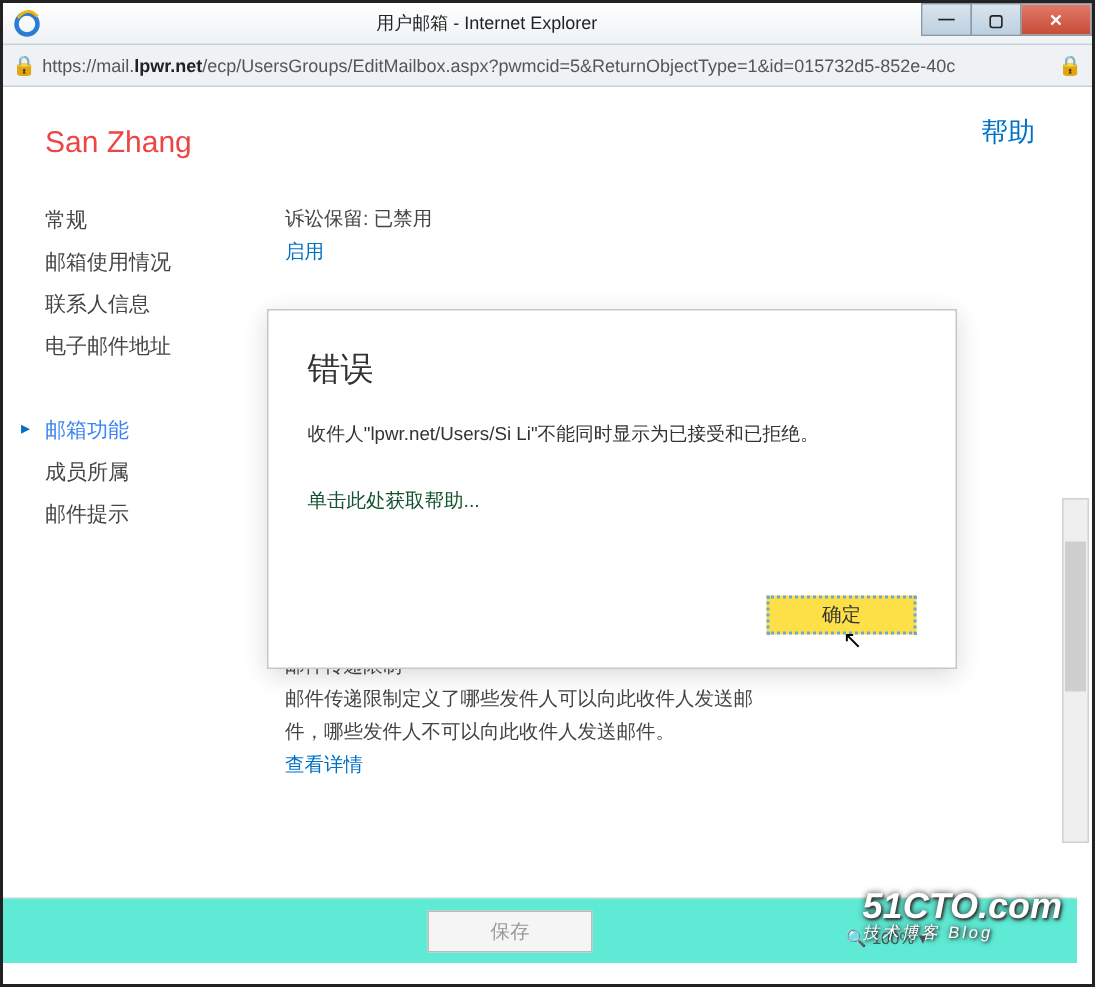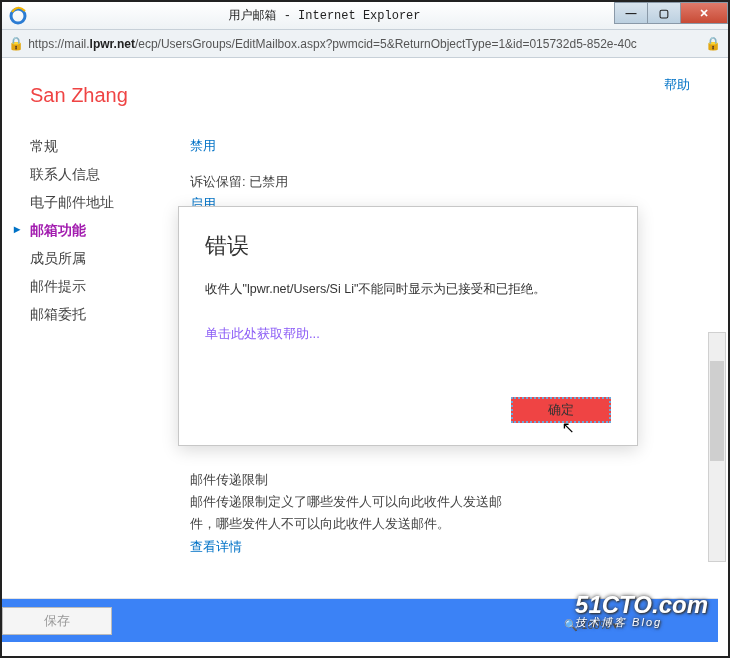--- a/index.html
+++ b/index.html
@@ -1,56 +1,56 @@
 <!DOCTYPE html>
 <html><head>
 <meta charset="utf-8">
 <style>
   * { box-sizing: border-box; margin: 0; padding: 0; font-family: "Microsoft YaHei", "Segoe UI", sans-serif; }
   body { width: 730px; height: 658px; background: #fff; border: 2px solid #222; position: relative; overflow: hidden; }
 
   .titlebar { height: 28px; background: linear-gradient(#fff,#eef2f5); border-bottom: 1px solid #c7d0d8; display: flex; align-items: center; position: relative; }
   .titlebar .ie-icon { width: 20px; height: 20px; margin: 0 6px; }
-  .titlebar .title { flex: 1; text-align: center; font-size: 12px; color: #222; font-family: Liberation Mono, monospace; }
+  .titlebar .title { flex: 1; text-align: center; font-size: 12px; color: #222; }
   .winbtns { display: flex; height: 100%; }
   .winbtn { width: 34px; height: 22px; border: 1px solid #8a99a8; margin-left: -1px; display:flex; align-items:center; justify-content:center; font-size:11px; font-weight:bold; color:#222; }
   .winbtn.min, .winbtn.max { background: linear-gradient(#d9e4ee,#bcd0e0); }
   .winbtn.close { background: linear-gradient(#e07a6a,#c84b36); color:#fff; width: 48px; }
 
   .addrbar { height: 28px; background: #eef2f5; border-bottom: 1px solid #c7d0d8; display:flex; align-items:center; padding: 0 6px; font-size: 12px; color:#555; }
   .addrbar .lock { color:#7a7a7a; margin-right:4px; font-size:13px; }
   .addrbar .url { white-space:nowrap; overflow:hidden; }
   .addrbar .url b { color:#222; font-weight:700; }
   .addrbar .padlock { margin-left:auto; color:#7a7a7a; font-size:13px; }
 
   .content { position:absolute; top:56px; left:0; right:10px; bottom:0; background:#fff; padding: 18px 20px 0 28px; }
-  .helplink { position:absolute; top:18px; right:28px; font-size:13px; color:#0072c6; cursor:pointer; }
+  .helplink { position:absolute; top:18px; right:28px; font-size:18px; color:#0072c6; cursor:pointer; }
   .user-name { font-size:20px; color:#ef4444; font-weight:300; margin-top:8px; margin-bottom:26px; }
 
   .cols { display:flex; }
   .sidebar { width:160px; }
   .navitem { font-size:14px; color:#444; padding:5px 0; cursor:pointer; position:relative; }
-  .navitem.active { color:#a21caf; font-weight:700; }
+  .navitem.active { color:#3b82f6; font-weight:400;margin-top:28px; }
   .navitem.active::before { content:"▸"; position:absolute; left:-16px; color:#0072c6; font-size:12px; }
 
   .main { flex:1; font-size:13px; color:#444; line-height:1.7; padding-top:2px; }
   .main .link { color:#0072c6; cursor:pointer; }
   .main .section { margin-bottom:14px; }
 
   .dialog { position:absolute; left:176px; top:204px; width:460px; height:240px; background:#fff; border:1px solid #c7c7c7; box-shadow:0 4px 16px rgba(0,0,0,.15); padding:24px 26px 18px 26px; z-index:10; }
   .dialog h2 { font-size:22px; font-weight:400; color:#333; margin-bottom:18px; }
   .dialog .msg { font-size:12.5px; color:#333; margin-bottom:26px; line-height:1.6; }
-  .dialog .helplink2 { font-size:13px; color:#8b5cf6; cursor:pointer; }
-  .dialog .okbtn { position:absolute; right:26px; bottom:22px; width:100px; height:26px; border:2px dotted #6fa8d8; background:#ef4444; font-size:13px; color:#333; cursor:pointer; display:flex; align-items:center; justify-content:center;text-align:right; }
+  .dialog .helplink2 { font-size:13px; color:#14532d; cursor:pointer; }
+  .dialog .okbtn { position:absolute; right:26px; bottom:22px; width:100px; height:26px; border:2px dotted #6fa8d8; background:#fde047; font-size:13px; color:#333; cursor:pointer; display:flex; align-items:center; justify-content:center;text-align:right; }
   .cursor-ptr { position:absolute; right:62px; bottom:8px; font-size:16px; pointer-events:none; }
 
   .scrollbar-v { position:absolute; right:2px; top:330px; width:18px; height:230px; background:#efefef; border:1px solid #d0d0d0; }
   .scrollbar-v .thumb { position:absolute; top:28px; left:1px; right:1px; height:100px; background:#cfcfcf; }
 
-  .footer { position:absolute; left:0; right:10px; bottom:14px; height:44px; border-top:1px solid #e3e3e3; display:flex; align-items:center; justify-content:flex-start; padding-right:40px; background:#3b82f6; }
+  .footer { position:absolute; left:0; right:10px; bottom:14px; height:44px; border-top:1px solid #e3e3e3; display:flex; align-items:center; justify-content:center; padding-right:40px; background:#5eead4; }
   .footer .savebtn { width:110px; height:28px; border:1px solid #bbb; background:#f5f5f5; color:#9a9a9a; font-size:13px; display:flex; align-items:center; justify-content:center; }
 
   .watermark { position:absolute; right:20px; bottom:28px; font-size:24px; font-weight:700; color:#fff; text-shadow:0 0 4px #333,1px 1px 2px #333; font-style:italic; line-height:1; pointer-events:none; z-index:20; }
   .watermark small { display:block; font-size:11px; font-weight:400; letter-spacing:2px; }
 
   .zoom { position:absolute; right:110px; bottom:24px; font-size:11px; color:#555; }
 </style>
 </head>
 <body>
 
@@ -77,30 +77,29 @@
   <span class="padlock">🔒</span>
 </div>
 
 <div class="content">
   <span class="helplink">帮助</span>
   <div class="user-name">San Zhang</div>
 
   <div class="cols">
     <div class="sidebar">
       <div class="navitem">常规</div>
+      <div class="navitem">邮箱使用情况</div>
       <div class="navitem">联系人信息</div>
       <div class="navitem">电子邮件地址</div>
       <div class="navitem active">邮箱功能</div>
       <div class="navitem">成员所属</div>
       <div class="navitem">邮件提示</div>
-      <div class="navitem">邮箱委托</div>
     </div>
 
     <div class="main">
-      <div class="section"><span class="link">禁用</span></div>
       <div class="section">
         <div>诉讼保留: 已禁用</div>
         <span class="link">启用</span>
       </div>
       <div style="height:240px"></div>
       <div class="section">
         <div>邮件传递限制</div>
         <div style="max-width:320px">邮件传递限制定义了哪些发件人可以向此收件人发送邮件，哪些发件人不可以向此收件人发送邮件。</div>
         <span class="link">查看详情</span>
       </div>

